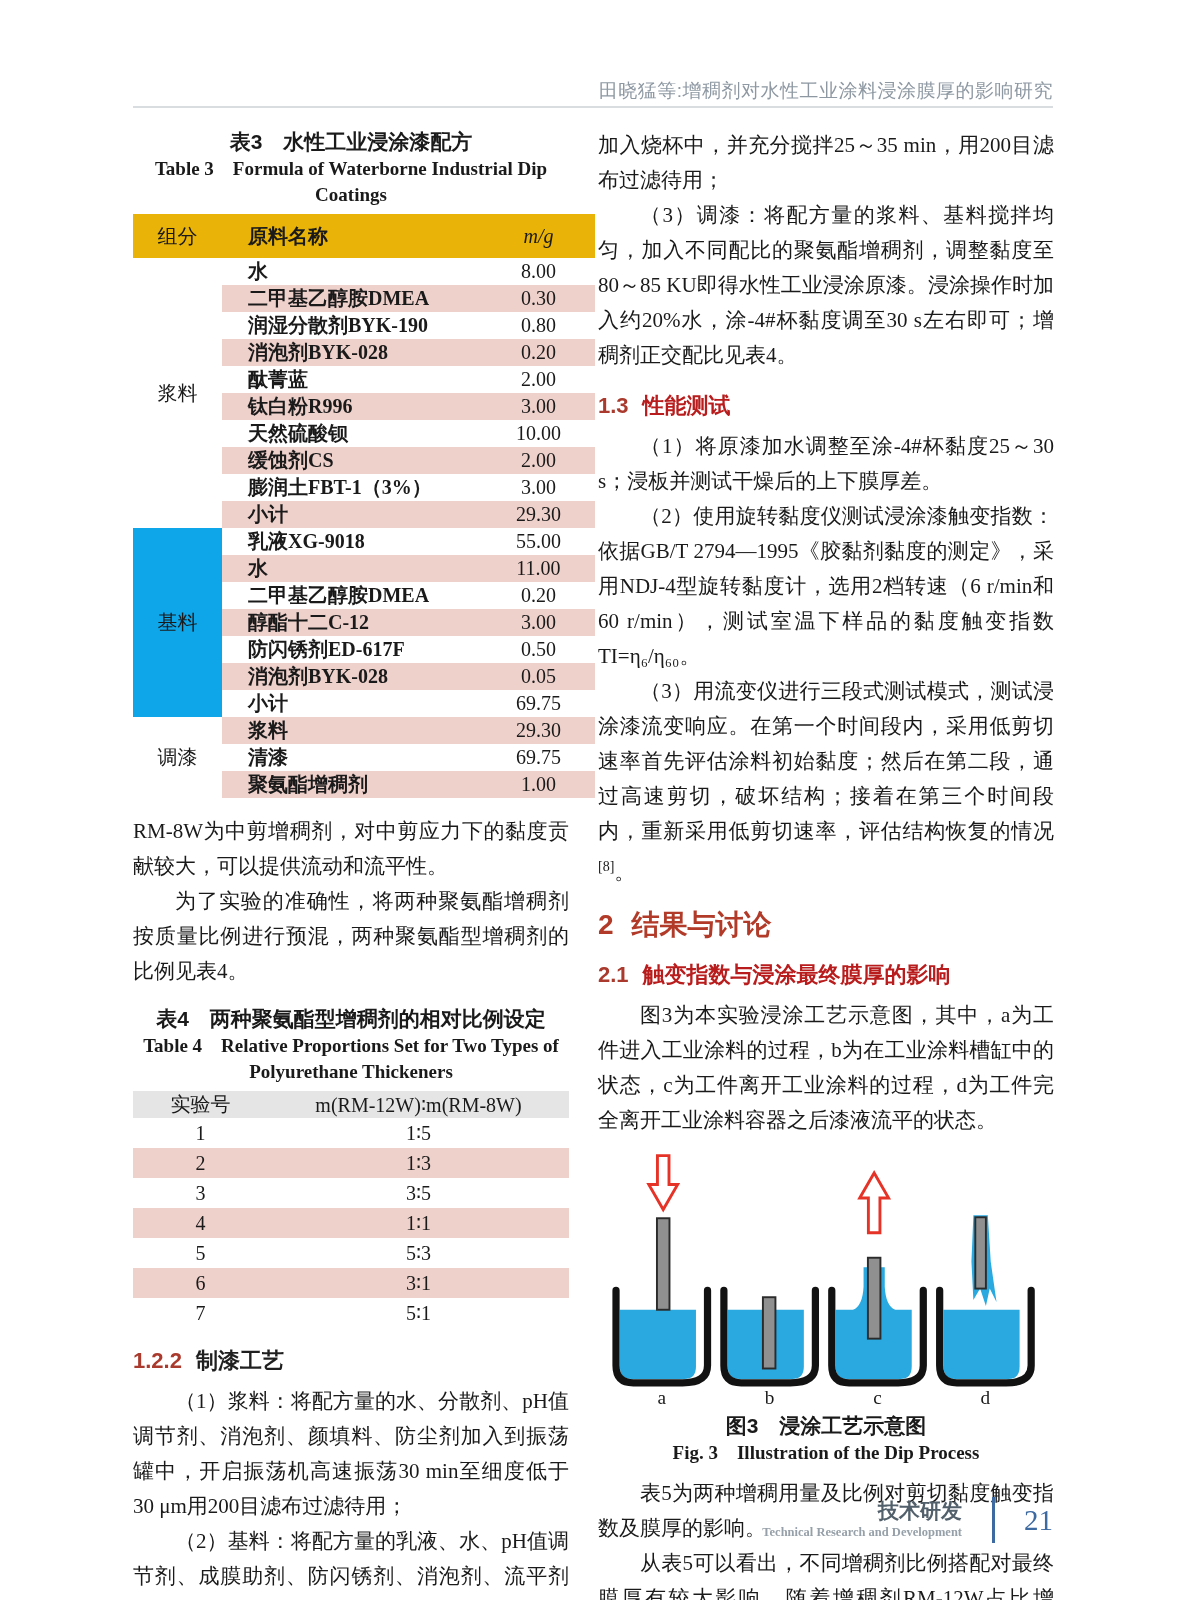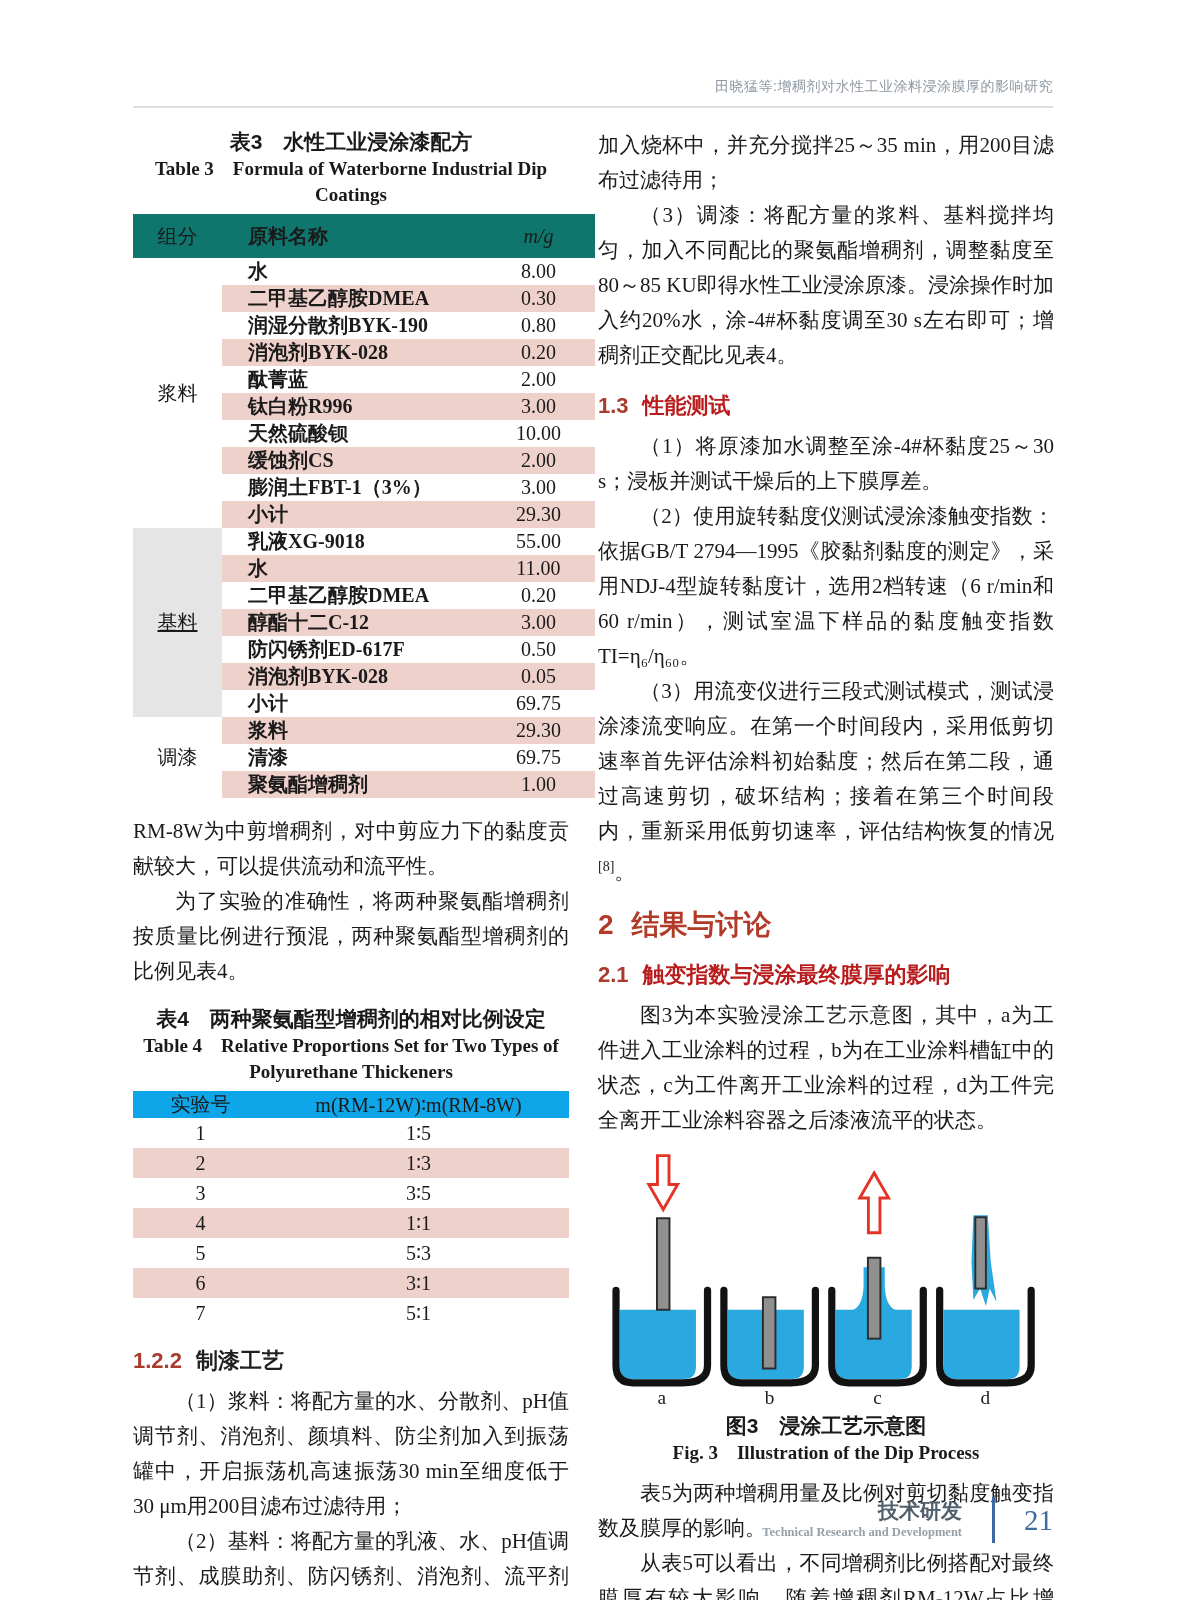--- a/index.html
+++ b/index.html
@@ -4,44 +4,44 @@
 <style>
   html,body{margin:0;padding:0;}
   body{
     width:1187px;height:1600px;position:relative;background:#ffffff;
     font-family:"Liberation Serif","DejaVu Serif",serif;color:#1a1a1a;
     overflow:hidden;
   }
   .running-title{
     position:absolute;top:78px;left:133px;width:920px;text-align:right;
     font-family:"Liberation Sans","DejaVu Sans",sans-serif;
-    font-size:14px;color:#8e98a2;letter-spacing:.5px;
+    font-size:19px;color:#8e98a2;letter-spacing:.5px;
   }
   .header-rule{position:absolute;top:106px;left:133px;width:920px;height:2px;background:#dadde0;}
   .col{position:absolute;top:128px;}
   .col-left{left:133px;width:436px;}
   .col-right{left:598px;width:456px;}
   .body-p{font-size:21px;line-height:35px;text-align:justify;margin:0;}
   .indent{text-indent:2em;}
   .cap-cn{font-family:"Liberation Sans","DejaVu Sans",sans-serif;font-weight:bold;
     font-size:21px;text-align:center;line-height:28px;}
   .cap-en{font-weight:bold;font-size:19px;text-align:center;line-height:26px;}
   table{border-collapse:collapse;width:100%;table-layout:fixed;}
   .t3{margin-top:6px;font-size:20px;}
   .t3 td{height:27px;padding:0;vertical-align:middle;}
-  .t3 .hd td{height:44px;background:#0f766e;}
+  .t3 .hd td{height:44px;background:#eab308;}
   .t3 .c1{width:89px;text-align:center;}
   .t3 .c2{width:234px;text-align:left;padding-left:26px;font-weight:bold;}
   .t3 .c3{width:113px;text-align:center;}
   .pink{background:#efd1cc;}
   .gw{background:#ffffff;text-align:center;}
-  .gp{background:#e5e5e5;text-align:center;text-decoration:underline;}
+  .gp{background:#0ea5e9;text-align:center;}
   .t4{margin-top:6px;font-size:20px;}
   .t4 td{height:30px;padding:0;text-align:center;vertical-align:middle;}
-  .t4 .hd td{height:23px;background:#0ea5e9;}
+  .t4 .hd td{height:23px;background:#e5e5e5;}
   .t4 .c1{width:135px;}
   .t4 .c2{width:301px;}
   .ital{font-style:italic;}
   .h3{font-family:"Liberation Sans","DejaVu Sans",sans-serif;font-weight:bold;
       font-size:22px;margin:18px 0 8px 0;}
   .h3 .num{color:#a93a2d;margin-right:14px;}
   .h3 .red{color:#b91c1c;}
   .h3 .blk{color:#1f1f1f;}
   .h2x{font-family:"Liberation Sans","DejaVu Sans",sans-serif;font-weight:bold;
       font-size:28px;color:#b13a28;margin:16px 0 6px 0;}

